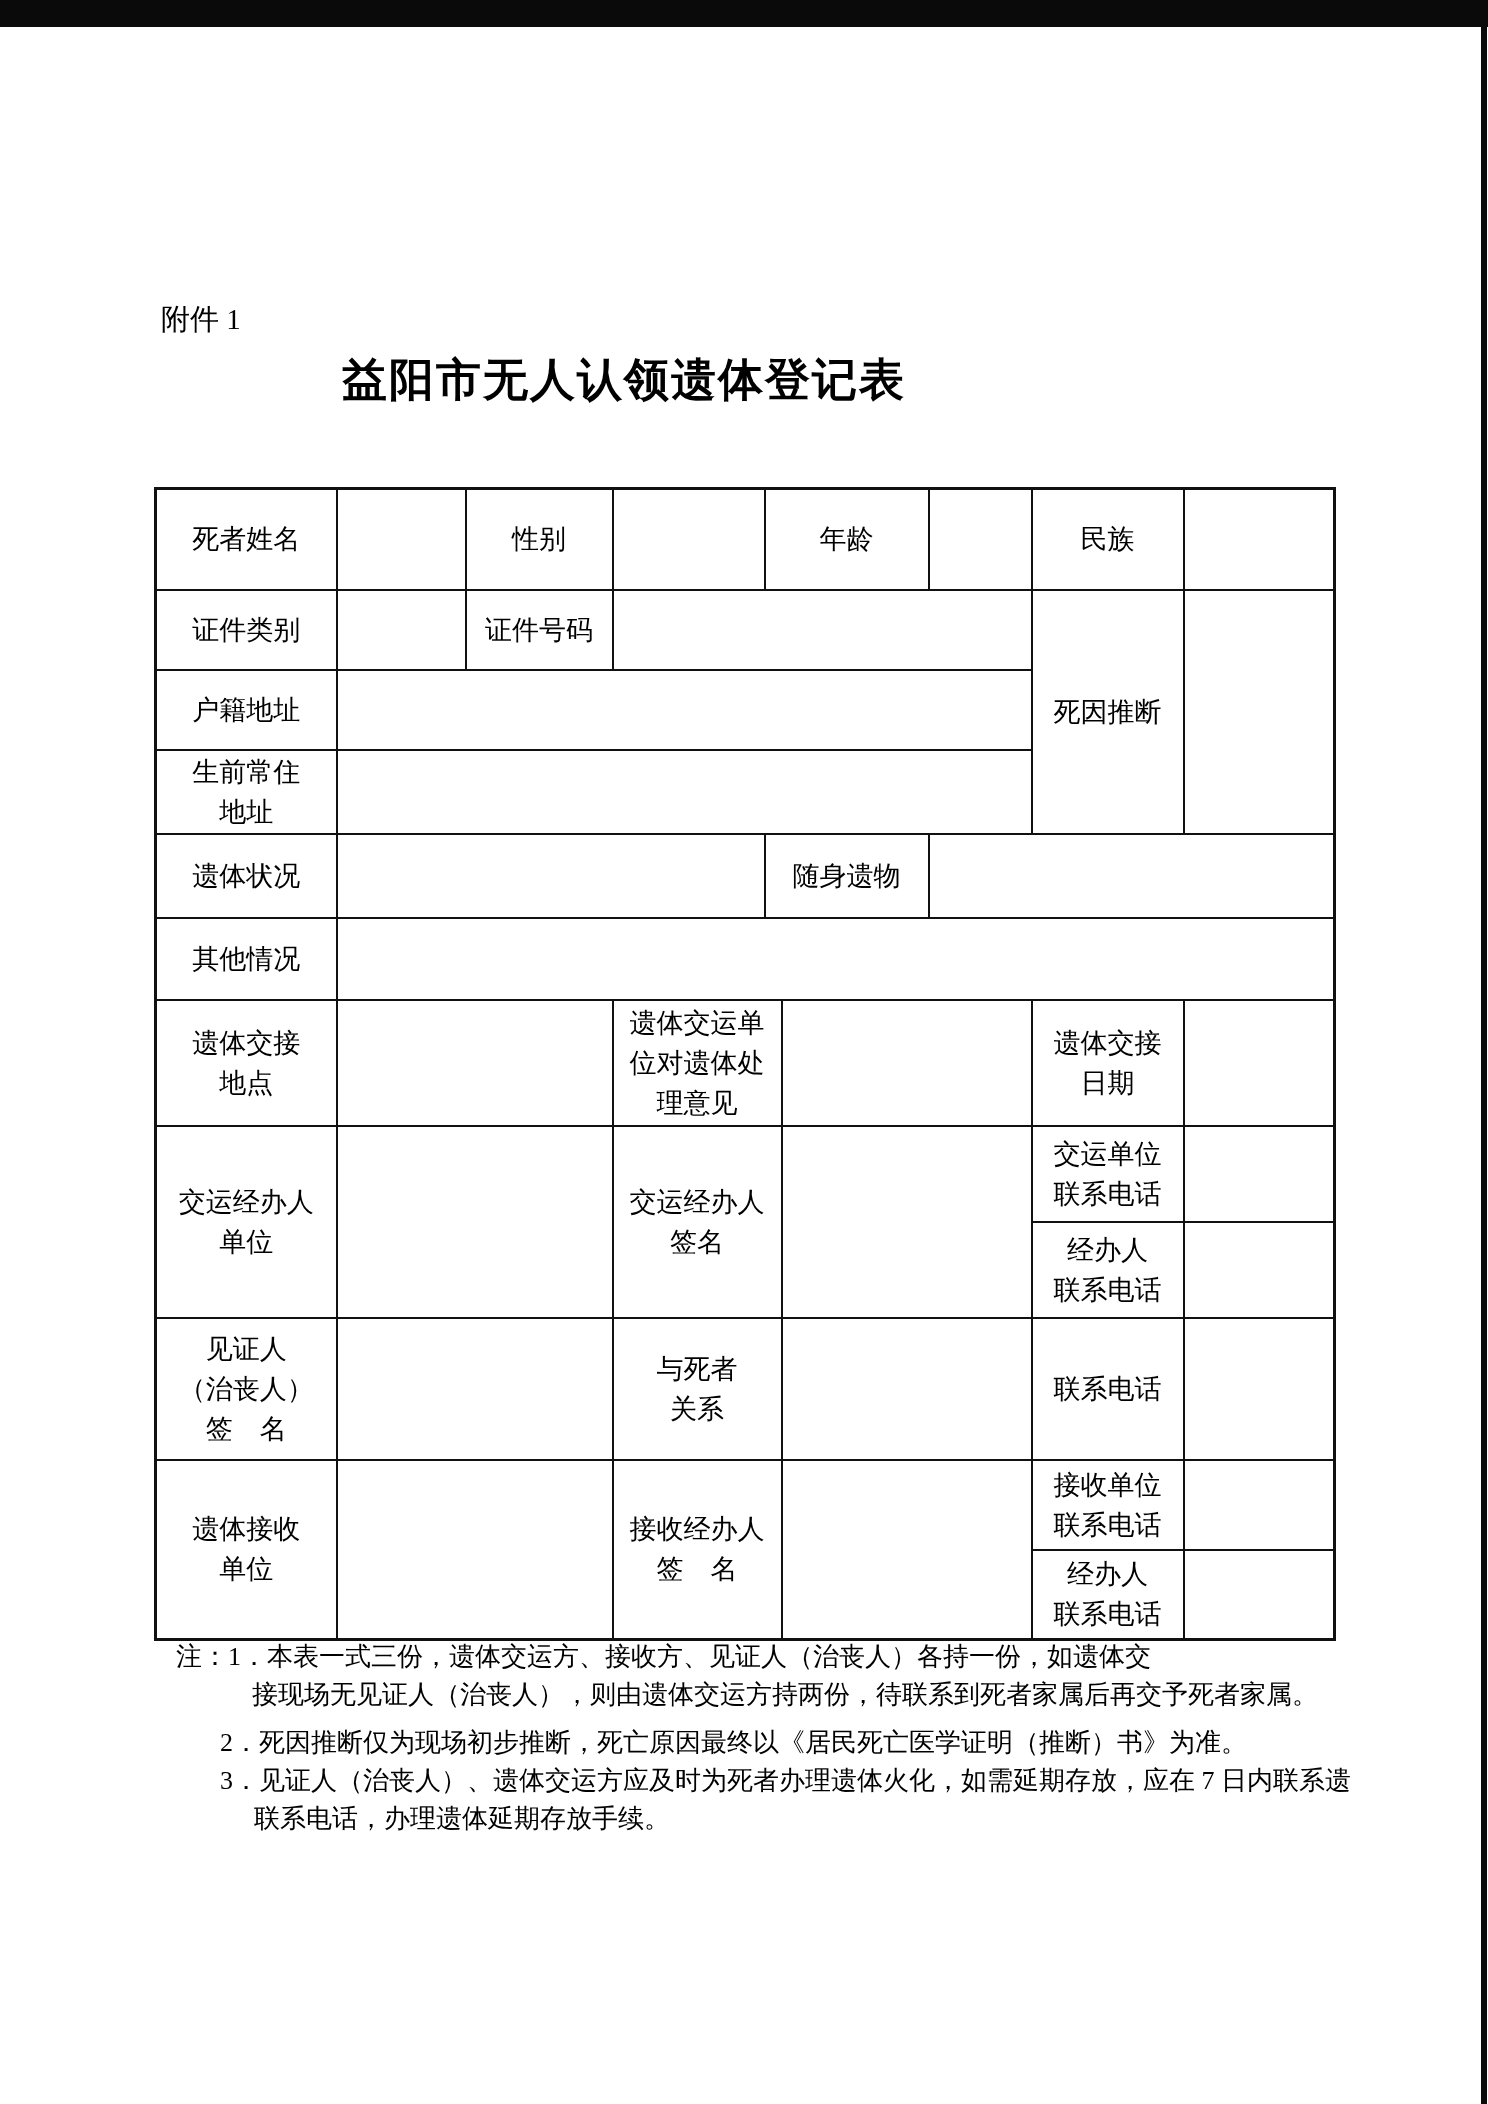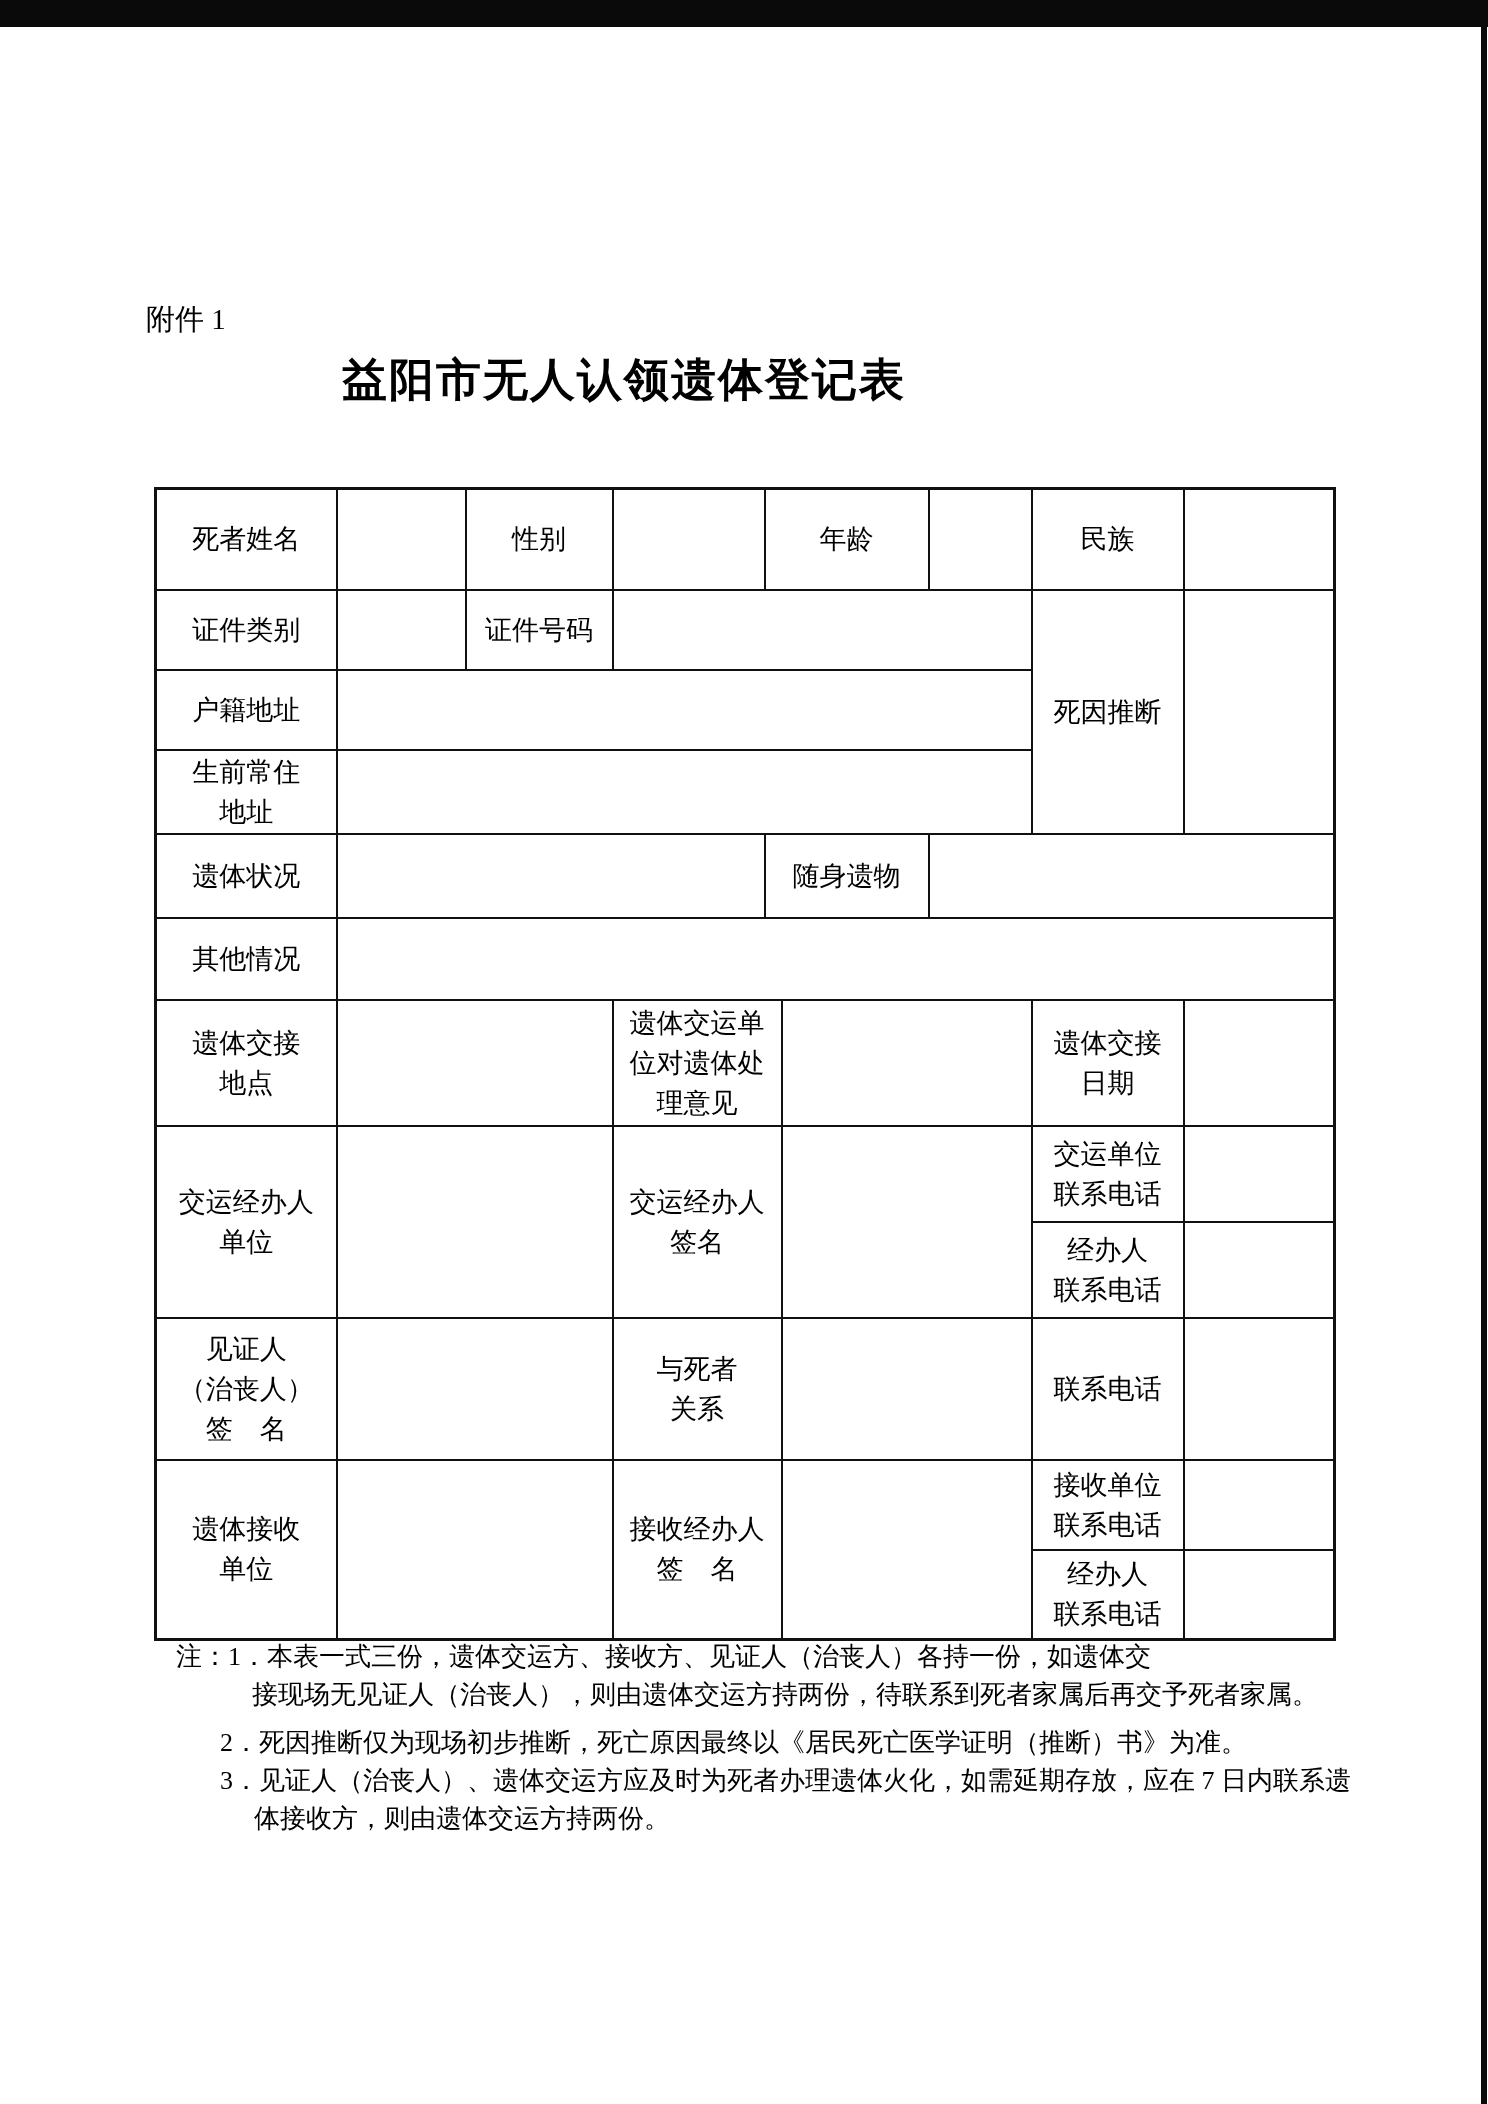--- a/index.html
+++ b/index.html
@@ -3,21 +3,21 @@
 <meta charset="utf-8">
 <style>
   html,body{margin:0;padding:0;}
   body{
     width:1488px;height:2104px;position:relative;background:#ffffff;
     font-family:"Liberation Serif","DejaVu Serif",serif;color:#000;
     overflow:hidden;
   }
   .scan-bar-top{position:absolute;top:0;left:0;width:1488px;height:27px;background:#0a0a0a;}
   .scan-bar-right{position:absolute;top:0;right:1px;width:6px;height:2104px;background:#0a0a0a;}
-  .attachment{position:absolute;left:146px;top:300px;font-size:29px;}
+  .attachment{position:absolute;left:161px;top:300px;font-size:29px;}
   .doc-title{
     position:absolute;left:0;top:350px;width:1248px;text-align:center;
     font-family:"Liberation Sans","DejaVu Sans",sans-serif;font-weight:700;
     font-size:45px;letter-spacing:2px;
   }
   table.form{
     position:absolute;left:154px;top:487px;width:1179px;
     border-collapse:collapse;table-layout:fixed;
     border:3px solid #111;
   }
@@ -152,14 +152,14 @@
     <td></td>
   </tr>
 </tbody>
   </table>
 
 <div class="notes">
   <div class="note-line n1">注：1．本表一式三份，遗体交运方、接收方、见证人（治丧人）各持一份，如遗体交</div>
   <div class="note-line n2">接现场无见证人（治丧人），则由遗体交运方持两份，待联系到死者家属后再交予死者家属。</div>
   <div class="note-line n3">2．死因推断仅为现场初步推断，死亡原因最终以《居民死亡医学证明（推断）书》为准。</div>
   <div class="note-line n4">3．见证人（治丧人）、遗体交运方应及时为死者办理遗体火化，如需延期存放，应在 7 日内联系遗</div>
-  <div class="note-line n5">体接收方，则由遗体交运方持两份。</div>
+  <div class="note-line n5">联系电话，办理遗体延期存放手续。</div>
 </div>
 
 </body></html>

